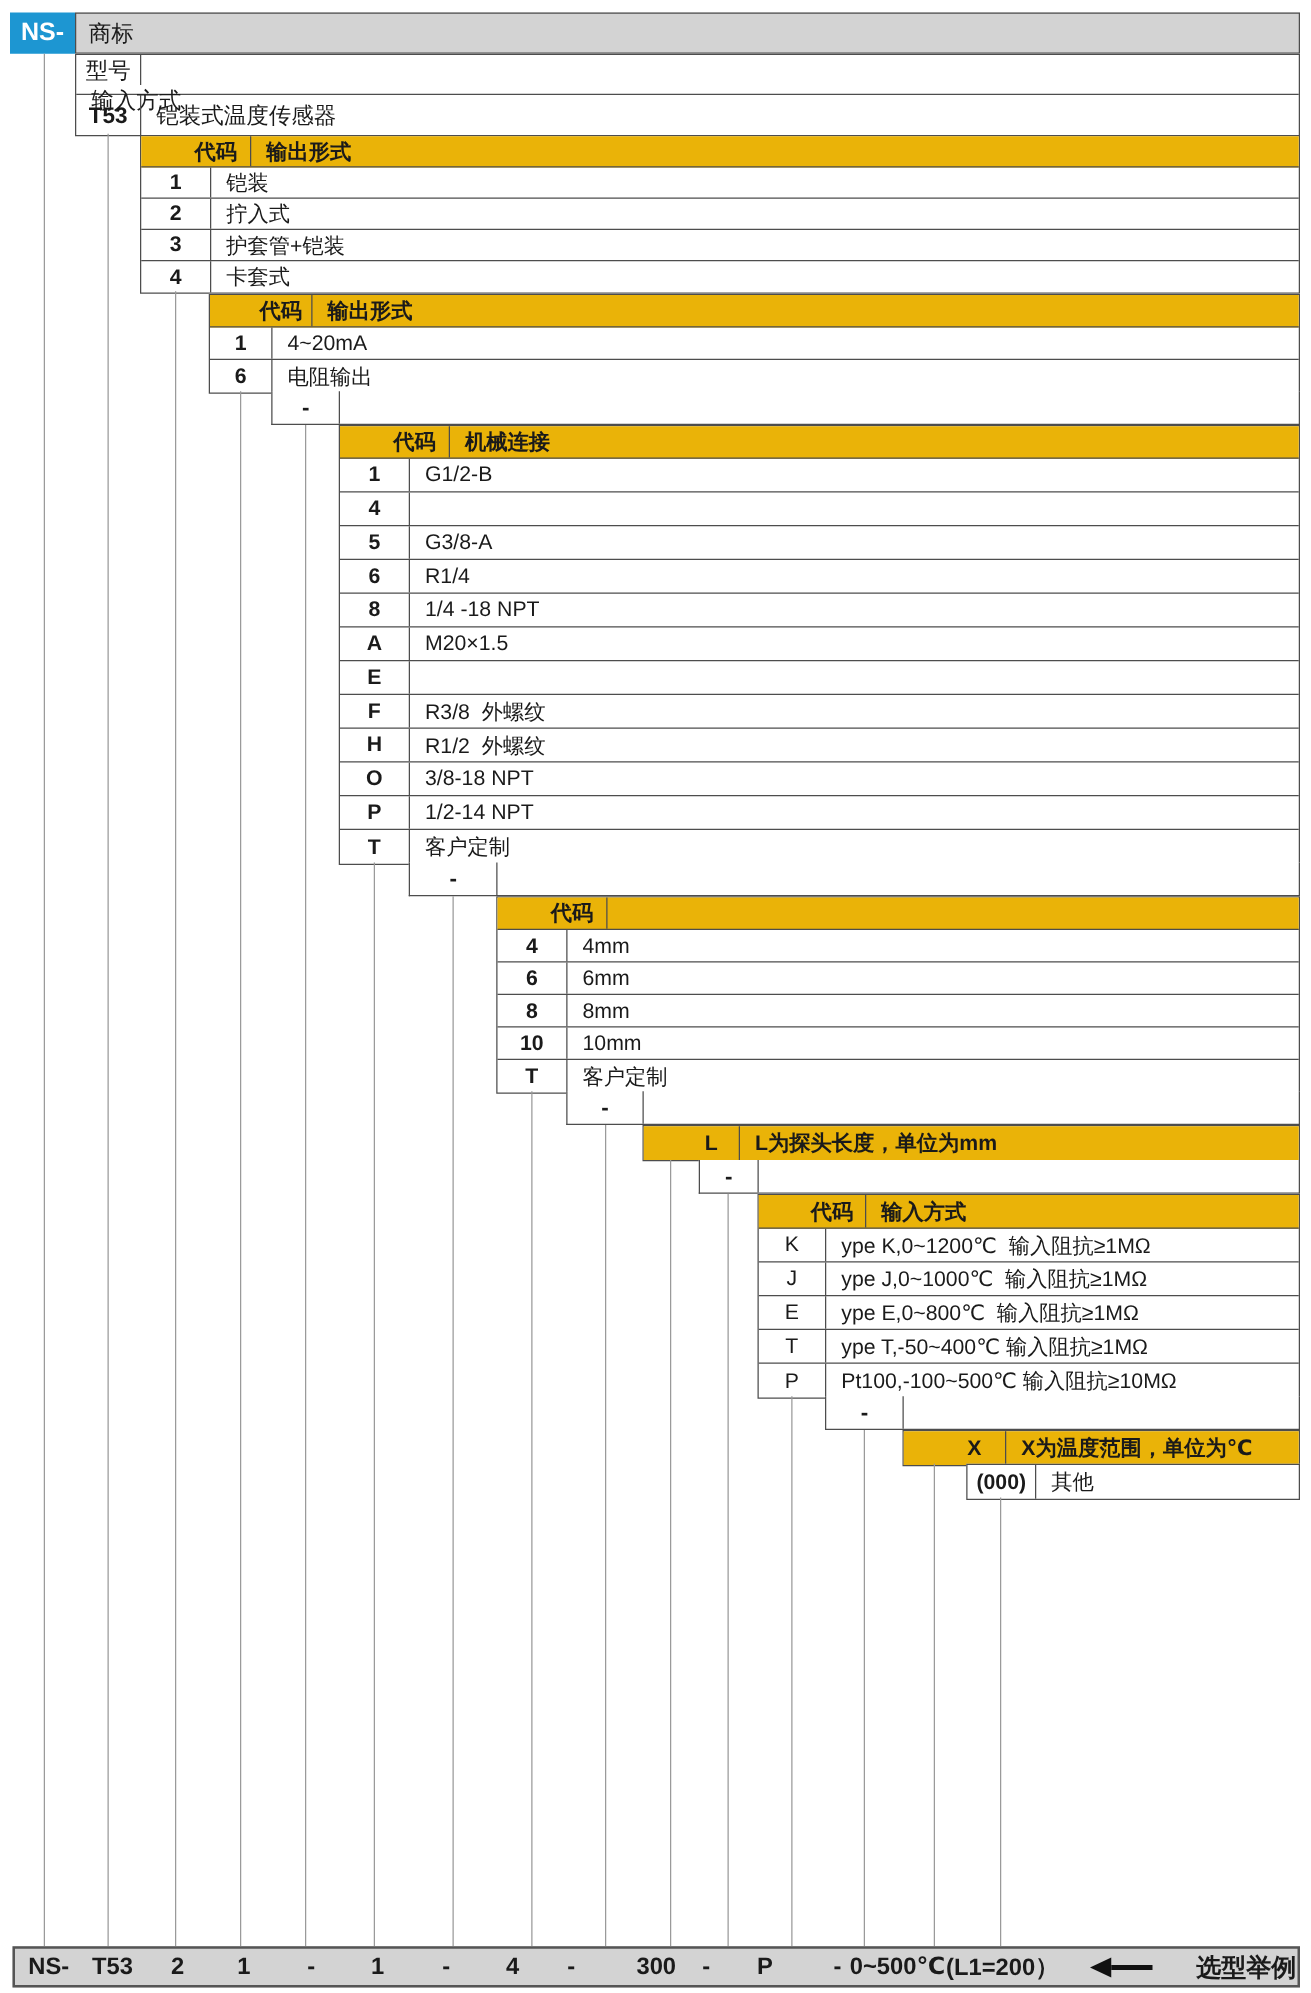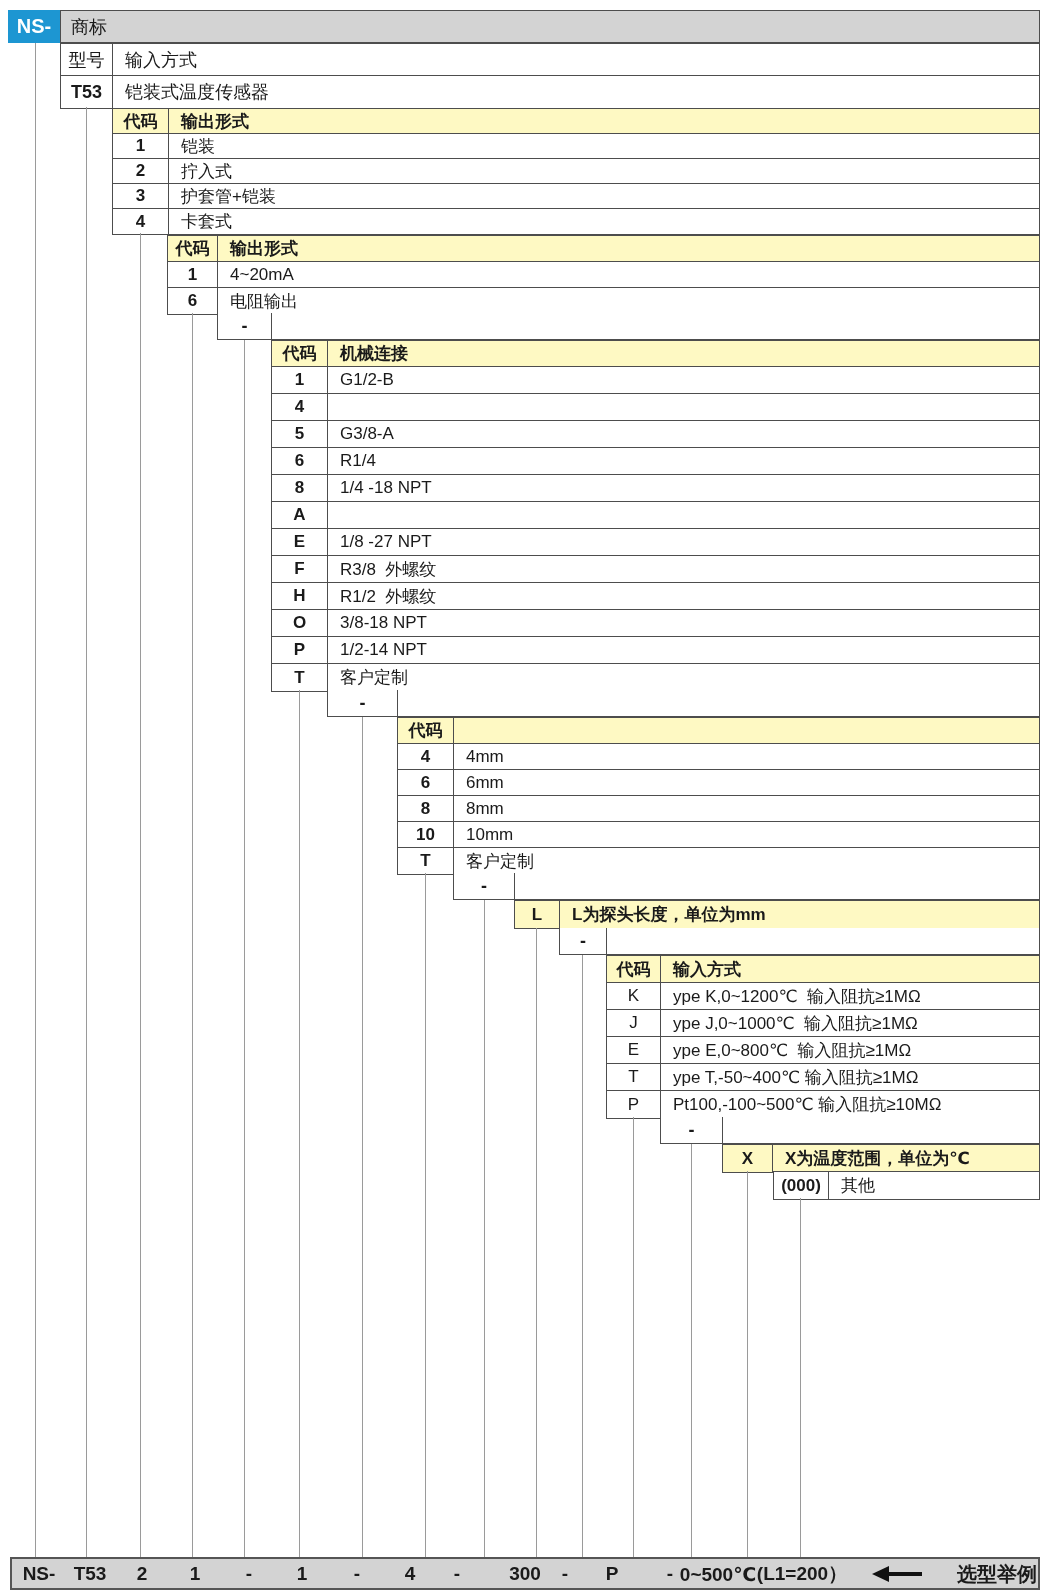--- a/index.html
+++ b/index.html
@@ -7,21 +7,21 @@
     position:relative;width:1049px;height:1594px;background:#ffffff;
     font-family:"Liberation Sans","DejaVu Sans",sans-serif;color:#1a1a1a;
     overflow:hidden;
   }
   
   .tbl{position:absolute;background:#fff;border:1px solid #4d4d4d;box-sizing:border-box;}
   .row{display:flex;box-sizing:border-box;border-bottom:1px solid #4d4d4d;}
   .row:last-child{border-bottom:none;}
   .c1{display:flex;align-items:center;justify-content:center;border-right:1px solid #4d4d4d;box-sizing:border-box;font-size:17px;}
   .c2{flex:1;display:flex;align-items:center;padding-left:12px;box-sizing:border-box;font-size:17px;white-space:pre;}
-  .head{background:#fef9c3;}
+  .head{background:#eab308;padding-left:32px;}
   .head .c1,.head .c2{font-weight:bold;}
   .code{font-weight:bold;}
   
   .brand{
     position:absolute;left:8px;top:10px;width:52px;height:33px;
     background:#1d96d2;color:#fff;font-weight:bold;font-size:20px;
     display:flex;align-items:center;justify-content:center;box-sizing:border-box;
   }
   .trademark{
     position:absolute;left:60px;top:10px;width:980px;height:33px;
@@ -54,21 +54,21 @@
 </style>
 </head>
 <body>
 
 <div class="canvas">
 
   <div class="brand">NS-</div>
   <div class="trademark">商标</div>
 
   <div class="tbl m18" style="left:60px;top:43px;width:980px;">
-    <div class="row" style="height:32px;">
+    <div class="row" style="height:32px;flex-direction:column;">
       <div class="c1" style="width:52px;">型号</div>
       <div class="c2">输入方式</div>
     </div>
     <div class="row" style="height:32px;">
       <div class="c1 code" style="width:52px;">T53</div>
       <div class="c2">铠装式温度传感器</div>
     </div>
   </div>
 
   <div class="tbl" style="left:112px;top:108px;width:928px;">
@@ -133,24 +133,24 @@
     <div class="row" style="height:27px;">
       <div class="c1 code" style="width:56px;">6</div>
       <div class="c2">R1/4</div>
     </div>
     <div class="row" style="height:27px;">
       <div class="c1 code" style="width:56px;">8</div>
       <div class="c2">1/4 -18 NPT</div>
     </div>
     <div class="row" style="height:27px;">
       <div class="c1 code" style="width:56px;">A</div>
+      <div class="c2">M20×1.5</div>
     </div>
     <div class="row" style="height:27px;">
       <div class="c1 code" style="width:56px;">E</div>
-      <div class="c2">1/8 -27 NPT</div>
     </div>
     <div class="row" style="height:27px;">
       <div class="c1 code" style="width:56px;">F</div>
       <div class="c2">R3/8  外螺纹</div>
     </div>
     <div class="row" style="height:27px;">
       <div class="c1 code" style="width:56px;">H</div>
       <div class="c2">R1/2  外螺纹</div>
     </div>
     <div class="row" style="height:27px;">

